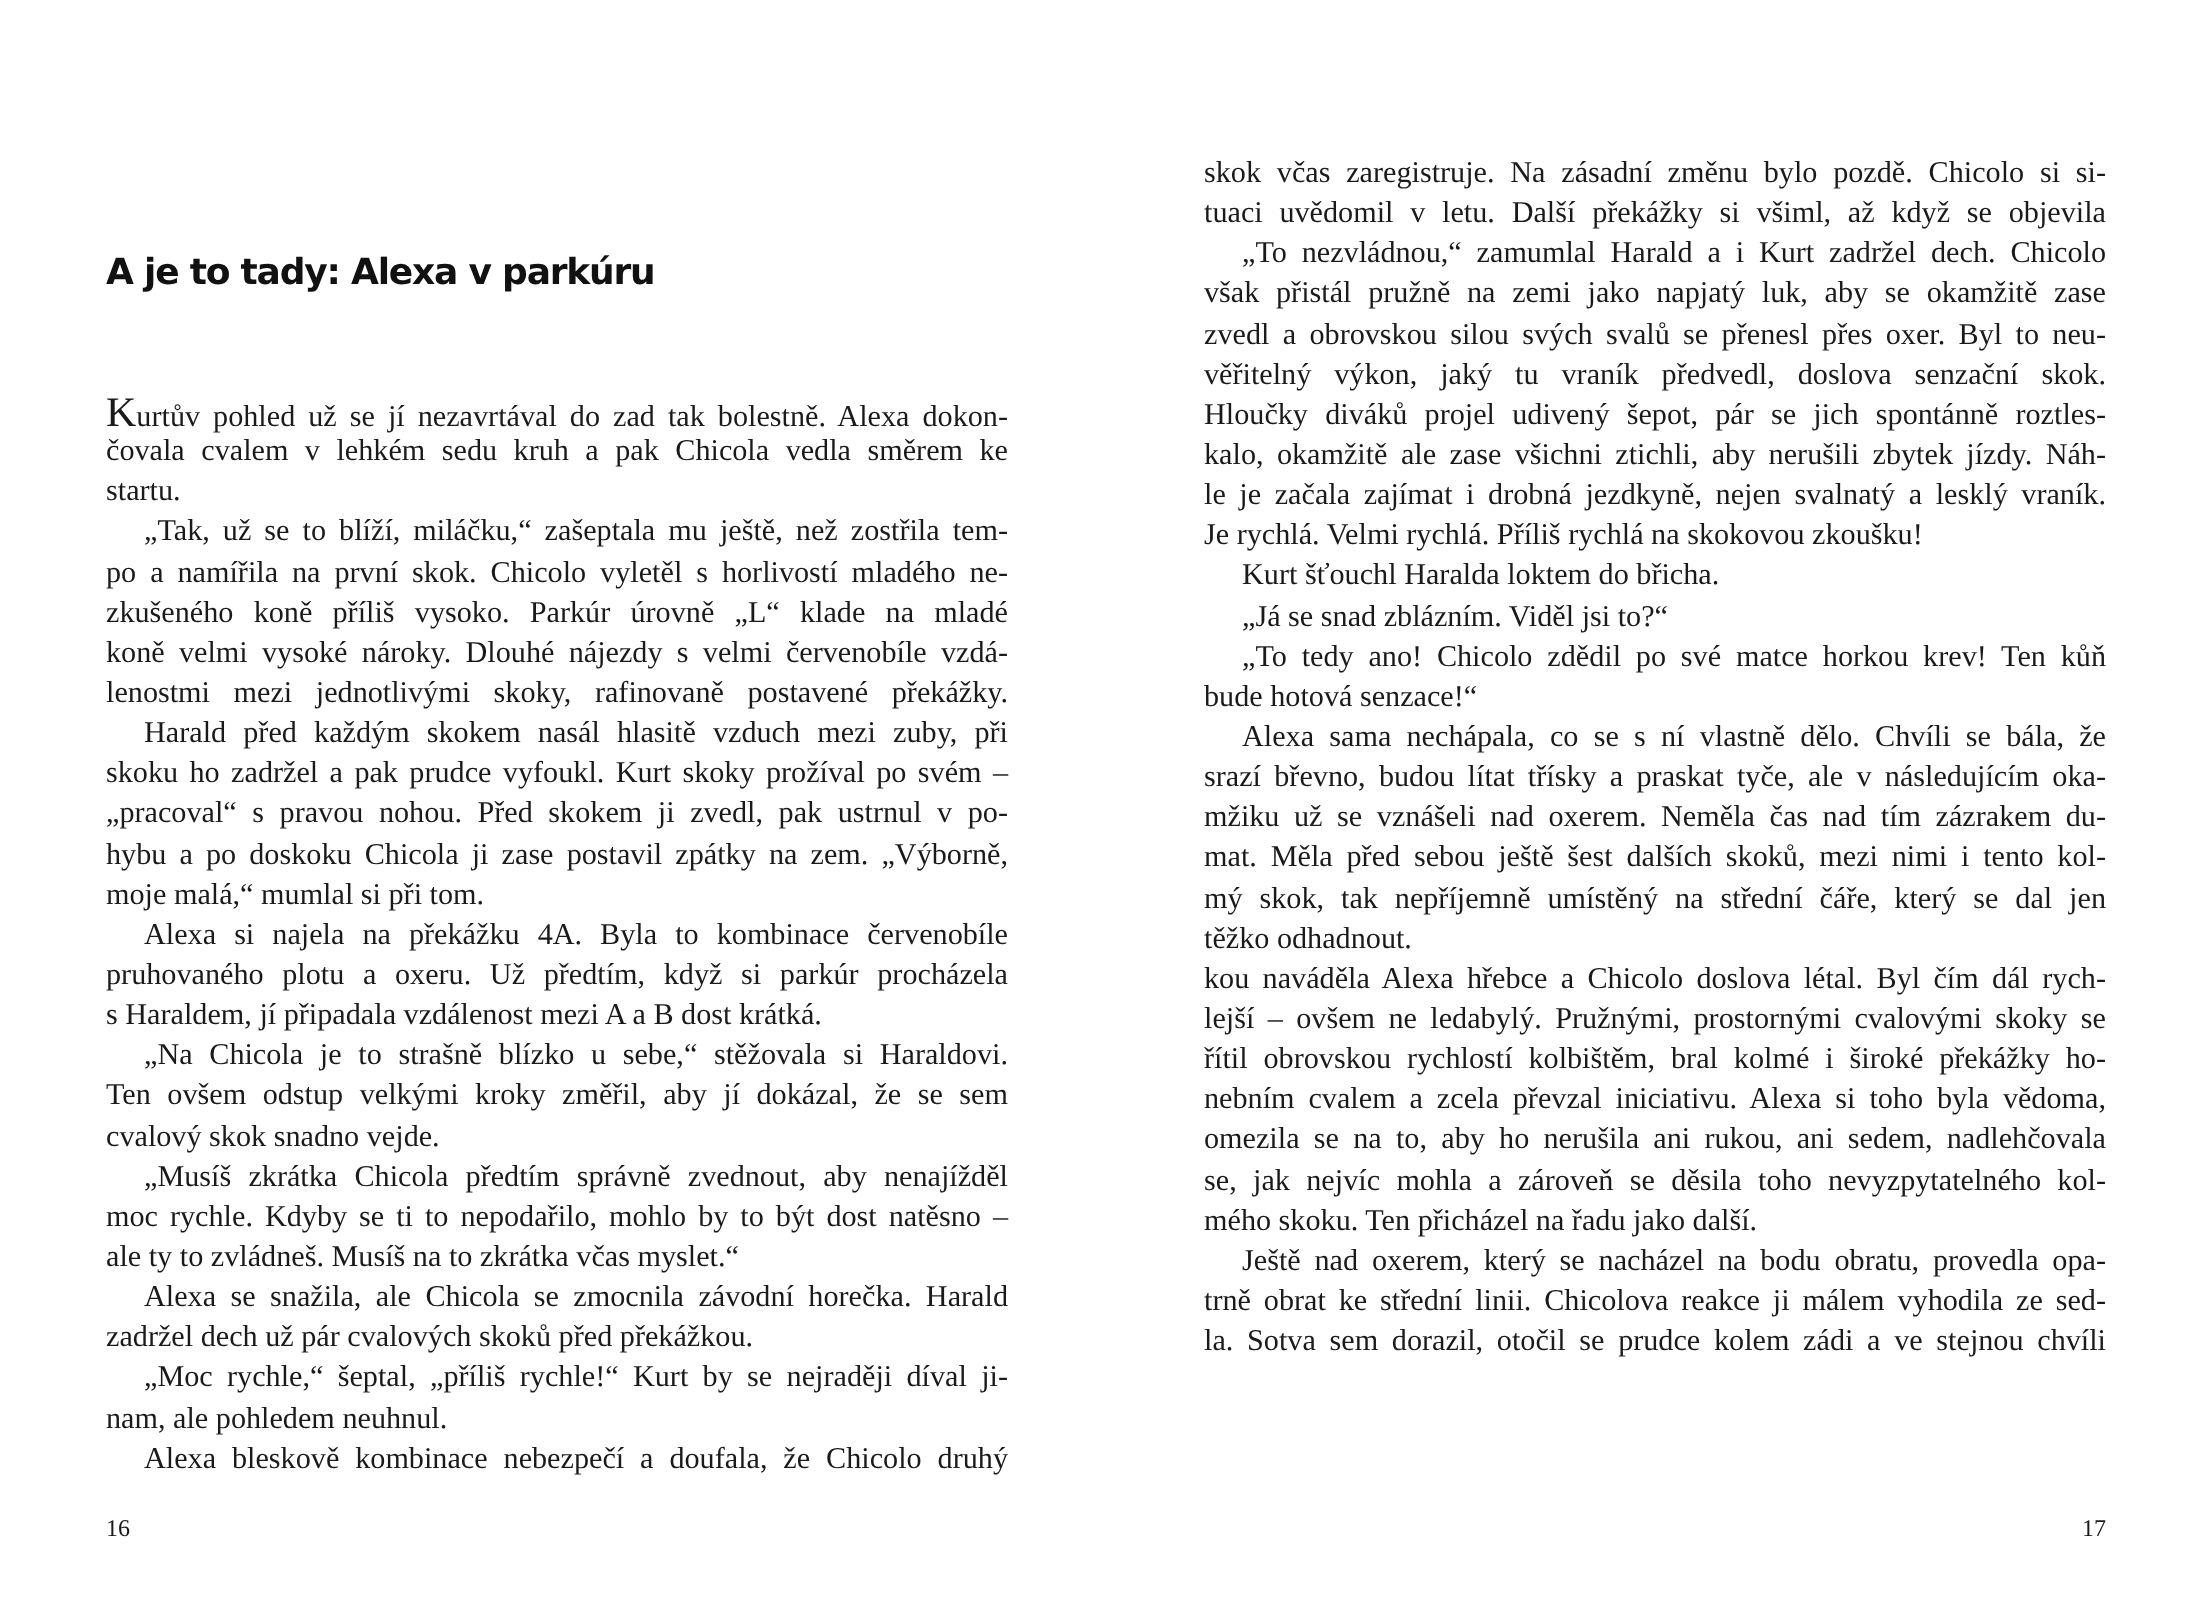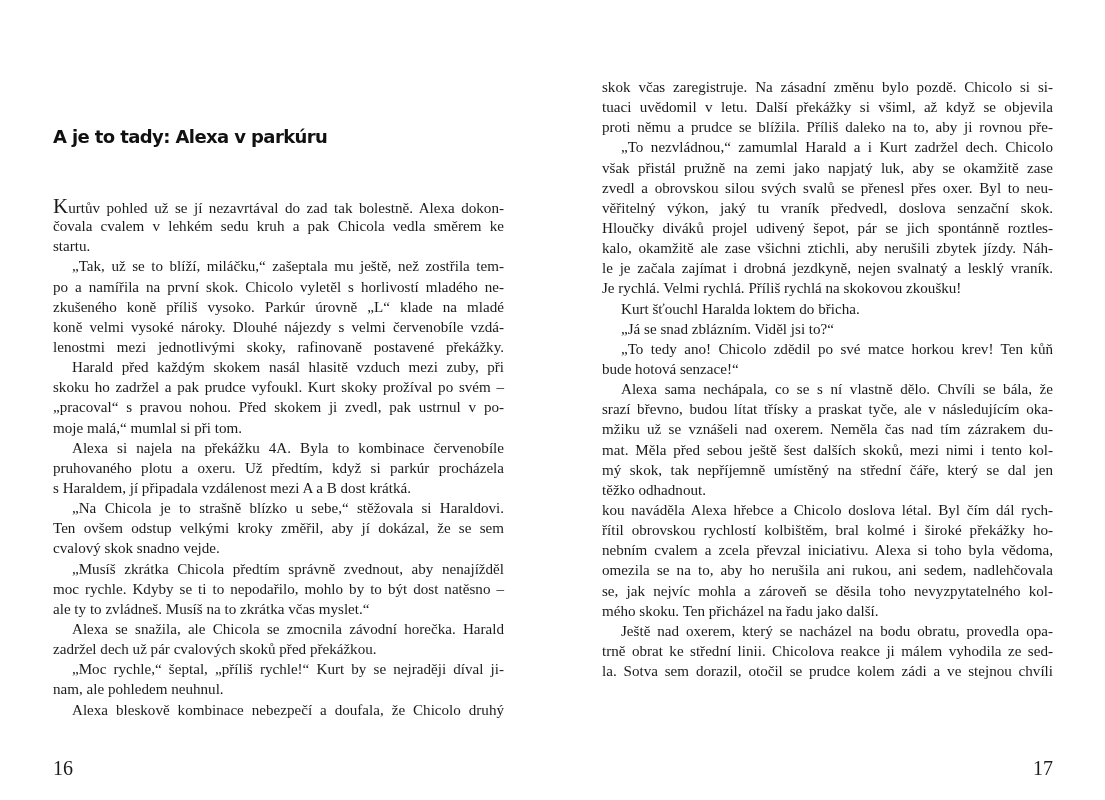--- a/index.html
+++ b/index.html
@@ -64,21 +64,21 @@
     .dropcap {
       font-size: 21px;
       line-height: 1;
       margin-right: 0px;
     }
 
     .page-number {
       position: absolute;
       top: 741px;
       font-family: "Liberation Serif", "DejaVu Serif", serif;
-      font-size: 20px;
+      font-size: 12px;
       color: #1a1a1a;
     }
     .page-left .page-number { left: 53px; }
     .page-right .page-number { right: 52px; }
   </style>
 </head>
 <body>
 
 <div class="page page-left">
   <h1 class="chapter-title">A je to tady: Alexa v parkúru</h1>
@@ -87,20 +87,21 @@
       <span class="line"><span>čovala cvalem v lehkém sedu kruh a pak Chicola vedla směrem ke</span></span>
       <span class="line last"><span>startu.</span></span>
       <span class="line indent"><span>„Tak, už se to blíží, miláčku,“ zašeptala mu ještě, než zostřila tem-</span></span>
       <span class="line"><span>po a namířila na první skok. Chicolo vyletěl s horlivostí mladého ne-</span></span>
       <span class="line"><span>zkušeného koně příliš vysoko. Parkúr úrovně „L“ klade na mladé</span></span>
       <span class="line"><span>koně velmi vysoké nároky. Dlouhé nájezdy s velmi červenobíle vzdá-</span></span>
       <span class="line"><span>lenostmi mezi jednotlivými skoky, rafinovaně postavené překážky.</span></span>
       <span class="line indent"><span>Harald před každým skokem nasál hlasitě vzduch mezi zuby, při</span></span>
       <span class="line"><span>skoku ho zadržel a pak prudce vyfoukl. Kurt skoky prožíval po svém –</span></span>
       <span class="line"><span>„pracoval“ s pravou nohou. Před skokem ji zvedl, pak ustrnul v po-</span></span>
+      <span class="line"><span>hybu a po doskoku Chicola ji zase postavil zpátky na zem. „Výborně,</span></span>
       <span class="line last"><span>moje malá,“ mumlal si při tom.</span></span>
       <span class="line indent"><span>Alexa si najela na překážku 4A. Byla to kombinace červenobíle</span></span>
       <span class="line"><span>pruhovaného plotu a oxeru. Už předtím, když si parkúr procházela</span></span>
       <span class="line last"><span>s Haraldem, jí připadala vzdálenost mezi A a B dost krátká.</span></span>
       <span class="line indent"><span>„Na Chicola je to strašně blízko u sebe,“ stěžovala si Haraldovi.</span></span>
       <span class="line"><span>Ten ovšem odstup velkými kroky změřil, aby jí dokázal, že se sem</span></span>
       <span class="line last"><span>cvalový skok snadno vejde.</span></span>
       <span class="line indent"><span>„Musíš zkrátka Chicola předtím správně zvednout, aby nenajížděl</span></span>
       <span class="line"><span>moc rychle. Kdyby se ti to nepodařilo, mohlo by to být dost natěsno –</span></span>
       <span class="line last"><span>ale ty to zvládneš. Musíš na to zkrátka včas myslet.“</span></span>
@@ -110,40 +111,40 @@
       <span class="line last"><span>nam, ale pohledem neuhnul.</span></span>
       <span class="line indent"><span>Alexa bleskově kombinace nebezpečí a doufala, že Chicolo druhý</span></span>
     </div>
   <div class="page-number">16</div>
 </div>
 
 <div class="page page-right">
   <div class="text-block" id="right-body">
       <span class="line"><span>skok včas zaregistruje. Na zásadní změnu bylo pozdě. Chicolo si si-</span></span>
       <span class="line"><span>tuaci uvědomil v letu. Další překážky si všiml, až když se objevila</span></span>
-      <span class="line"><span>proti němu a prudce se blížila. Příliš daleko na to, aby ji rovnou pře-</span></span>
       <span class="line indent"><span>„To nezvládnou,“ zamumlal Harald a i Kurt zadržel dech. Chicolo</span></span>
       <span class="line"><span>však přistál pružně na zemi jako napjatý luk, aby se okamžitě zase</span></span>
       <span class="line"><span>zvedl a obrovskou silou svých svalů se přenesl přes oxer. Byl to neu-</span></span>
       <span class="line"><span>věřitelný výkon, jaký tu vraník předvedl, doslova senzační skok.</span></span>
       <span class="line"><span>Hloučky diváků projel udivený šepot, pár se jich spontánně roztles-</span></span>
       <span class="line"><span>kalo, okamžitě ale zase všichni ztichli, aby nerušili zbytek jízdy. Náh-</span></span>
       <span class="line"><span>le je začala zajímat i drobná jezdkyně, nejen svalnatý a lesklý vraník.</span></span>
       <span class="line last"><span>Je rychlá. Velmi rychlá. Příliš rychlá na skokovou zkoušku!</span></span>
       <span class="line indent last"><span>Kurt šťouchl Haralda loktem do břicha.</span></span>
       <span class="line indent last"><span>„Já se snad zblázním. Viděl jsi to?“</span></span>
       <span class="line indent"><span>„To tedy ano! Chicolo zdědil po své matce horkou krev! Ten kůň</span></span>
       <span class="line last"><span>bude hotová senzace!“</span></span>
       <span class="line indent"><span>Alexa sama nechápala, co se s ní vlastně dělo. Chvíli se bála, že</span></span>
       <span class="line"><span>srazí břevno, budou lítat třísky a praskat tyče, ale v následujícím oka-</span></span>
       <span class="line"><span>mžiku už se vznášeli nad oxerem. Neměla čas nad tím zázrakem du-</span></span>
       <span class="line"><span>mat. Měla před sebou ještě šest dalších skoků, mezi nimi i tento kol-</span></span>
       <span class="line"><span>mý skok, tak nepříjemně umístěný na střední čáře, který se dal jen</span></span>
       <span class="line last"><span>těžko odhadnout.</span></span>
       <span class="line"><span>kou naváděla Alexa hřebce a Chicolo doslova létal. Byl čím dál rych-</span></span>
+      <span class="line"><span>lejší – ovšem ne ledabylý. Pružnými, prostornými cvalovými skoky se</span></span>
       <span class="line"><span>řítil obrovskou rychlostí kolbištěm, bral kolmé i široké překážky ho-</span></span>
       <span class="line"><span>nebním cvalem a zcela převzal iniciativu. Alexa si toho byla vědoma,</span></span>
       <span class="line"><span>omezila se na to, aby ho nerušila ani rukou, ani sedem, nadlehčovala</span></span>
       <span class="line"><span>se, jak nejvíc mohla a zároveň se děsila toho nevyzpytatelného kol-</span></span>
       <span class="line last"><span>mého skoku. Ten přicházel na řadu jako další.</span></span>
       <span class="line indent"><span>Ještě nad oxerem, který se nacházel na bodu obratu, provedla opa-</span></span>
       <span class="line"><span>trně obrat ke střední linii. Chicolova reakce ji málem vyhodila ze sed-</span></span>
       <span class="line"><span>la. Sotva sem dorazil, otočil se prudce kolem zádi a ve stejnou chvíli</span></span>
     </div>
   <div class="page-number">17</div>

